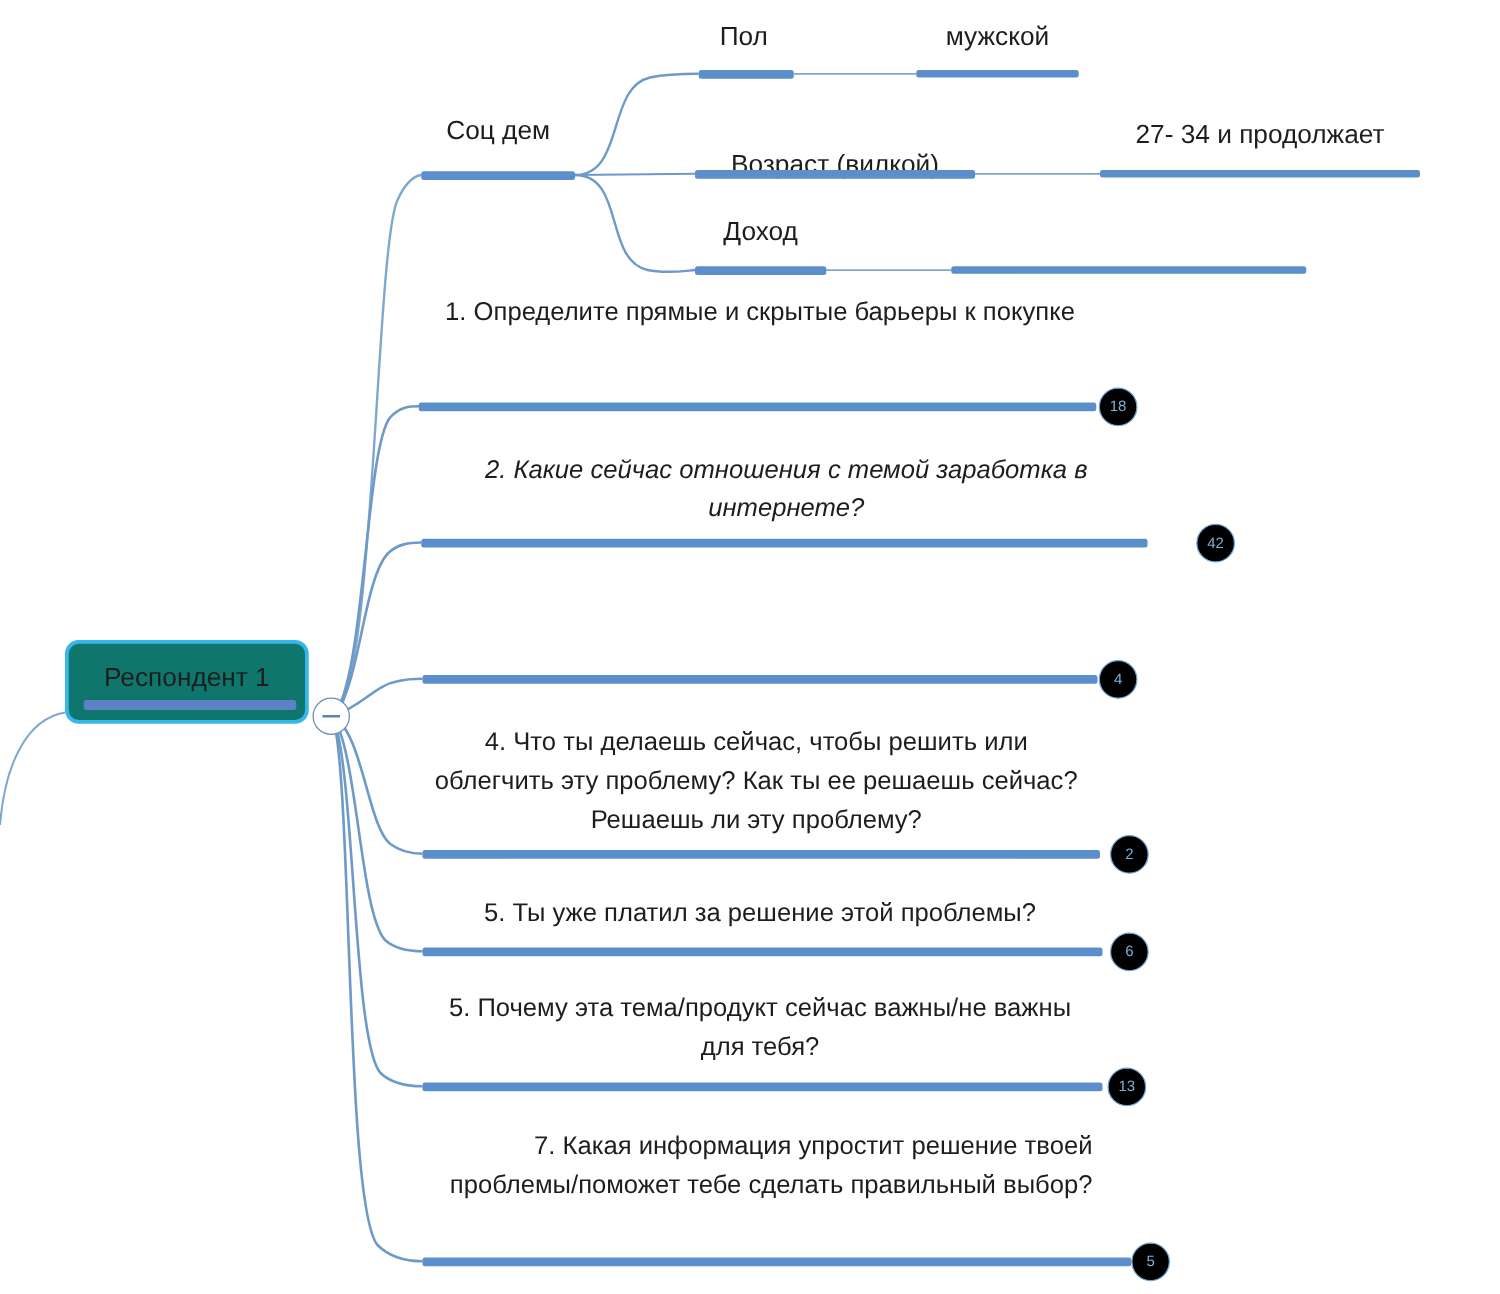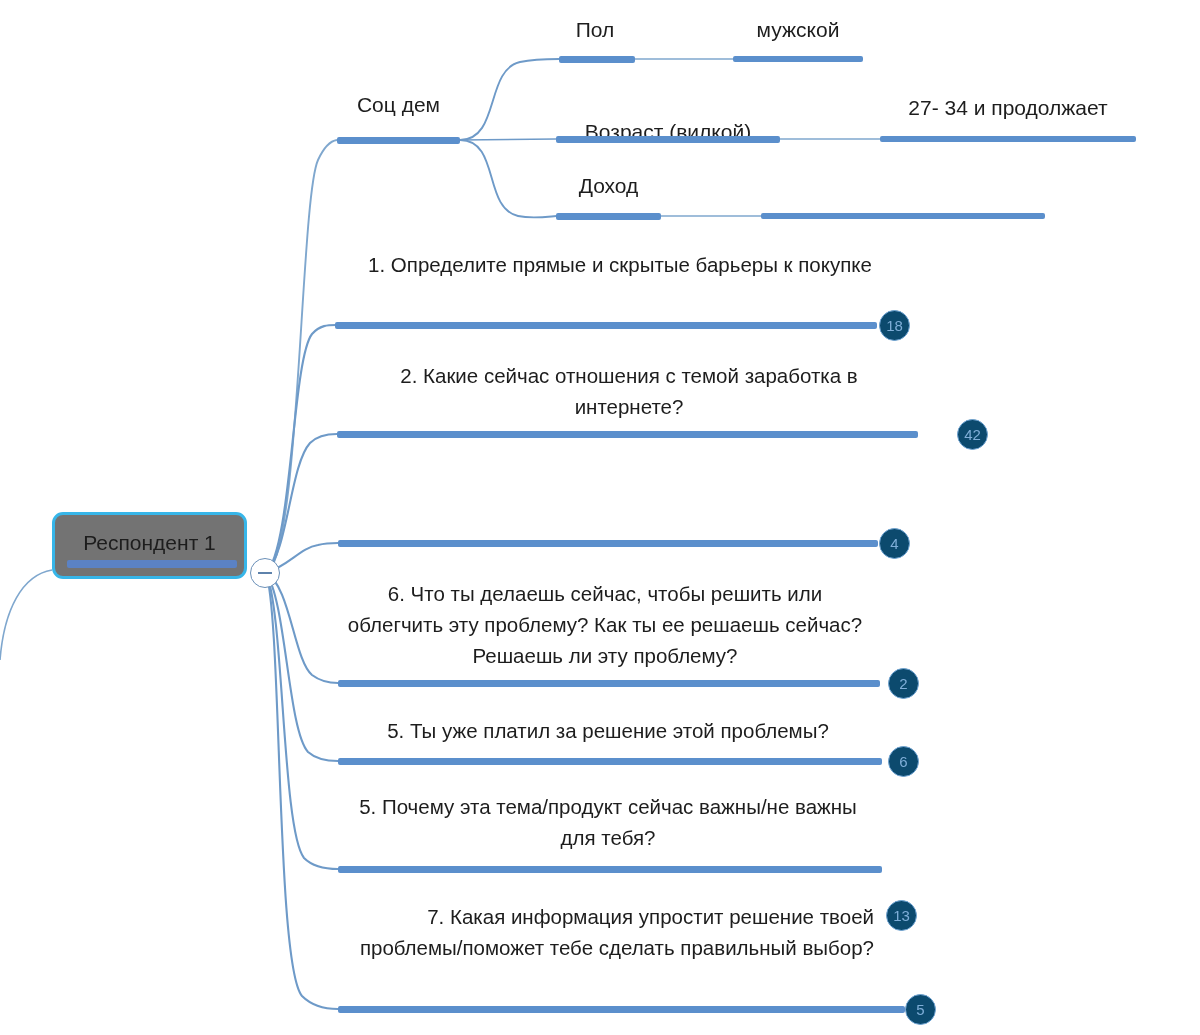--- a/index.html
+++ b/index.html
@@ -48,36 +48,36 @@
     font-size: 20.5px;
     line-height: 31px;
     text-align: center;
   }
   .badge {
     position: absolute;
     width: 31px;
     height: 31px;
     border-radius: 50%;
     border: 1.4px solid #6FA3D2;
-    background: #0c4a6e;
+    background: #000000;
     color: #7FAED8;
-    font-size: 15px;
+    font-size: 12px;
     line-height: 29px;
     text-align: center;
     box-sizing: border-box;
   }
   #root-node {
     position: absolute;
     left: 52px;
     top: 512px;
     width: 195px;
     height: 67px;
     border: 3px solid #37B6E9;
     border-radius: 11px;
-    background: #737373;
+    background: #0f766e;
     box-sizing: border-box;
   }
   #root-node .root-text {
     position: absolute;
     left: 0;
     top: 16px;
     width: 100%;
     text-align: center;
     font-size: 21px;
     color: #1d1d1d;
@@ -157,40 +157,40 @@
 
   <div class="node-label" style="left:556px; top:93px; width:224px;margin-top:24px;">Возраст (вилкой)</div>
   <div class="bar" style="left:556px; top:136px; width:224px;"></div>
   <div class="node-label" style="left:880px; top:93px; width:256px;">27- 34 и продолжает</div>
   <div class="bar thin" style="left:880px; top:136px; width:256px;"></div>
 
   <div class="node-label" style="left:556px; top:171px; width:105px;">Доход</div>
   <div class="bar" style="left:556px; top:213px; width:105px;"></div>
   <div class="bar thin" style="left:761px; top:213px; width:284px;"></div>
 
-  <div class="q-label" style="left:349px; top:249px; width:518px;margin-left:12px;">1. Определите прямые и скрытые барьеры к покупке</div>
+  <div class="q-label" style="left:349px; top:234px; width:518px;">1. Определите прямые и скрытые барьеры к покупке</div>
   <div class="bar" style="left:335px; top:322px; width:542px;"></div>
   <div class="badge" style="left:879px; top:310px;">18</div>
 
-  <div class="q-label" style="left:348px; top:360px; width:562px;">2. Какие сейчас отношения с темой заработка в интернете?</div>
+  <div class="q-label" style="left:348px; top:360px; width:562px;font-style:italic;">2. Какие сейчас отношения с темой заработка в интернете?</div>
   <div class="bar" style="left:337px; top:431px; width:581px;"></div>
   <div class="badge" style="left:957px; top:419px;">42</div>
 
   <div class="bar" style="left:338px; top:540px; width:540px;"></div>
   <div class="badge" style="left:879px; top:528px;">4</div>
 
-  <div class="q-label" style="left:344px; top:578px; width:522px;">6. Что ты делаешь сейчас, чтобы решить или облегчить эту проблему? Как ты ее решаешь сейчас? Решаешь ли эту проблему?</div>
+  <div class="q-label" style="left:344px; top:578px; width:522px;">4. Что ты делаешь сейчас, чтобы решить или облегчить эту проблему? Как ты ее решаешь сейчас? Решаешь ли эту проблему?</div>
   <div class="bar" style="left:338px; top:680px; width:542px;"></div>
   <div class="badge" style="left:888px; top:668px;">2</div>
 
   <div class="q-label" style="left:346px; top:715px; width:524px;">5. Ты уже платил за решение этой проблемы?</div>
   <div class="bar" style="left:338px; top:758px; width:544px;"></div>
   <div class="badge" style="left:888px; top:746px;">6</div>
 
   <div class="q-label" style="left:346px; top:791px; width:524px;">5. Почему эта тема/продукт сейчас важны/не важны для тебя?</div>
   <div class="bar" style="left:338px; top:866px; width:544px;"></div>
-  <div class="badge" style="left:886px; top:854px;margin-top:46px;">13</div>
+  <div class="badge" style="left:886px; top:854px;">13</div>
 
   <div class="q-label" style="left:344px; top:901px; width:530px;text-align:right;">7. Какая информация упростит решение твоей проблемы/поможет тебе сделать правильный выбор?</div>
   <div class="bar" style="left:338px; top:1006px; width:567px;"></div>
   <div class="badge" style="left:905px; top:994px;">5</div>
 
 </div>
 
 </body></html>

